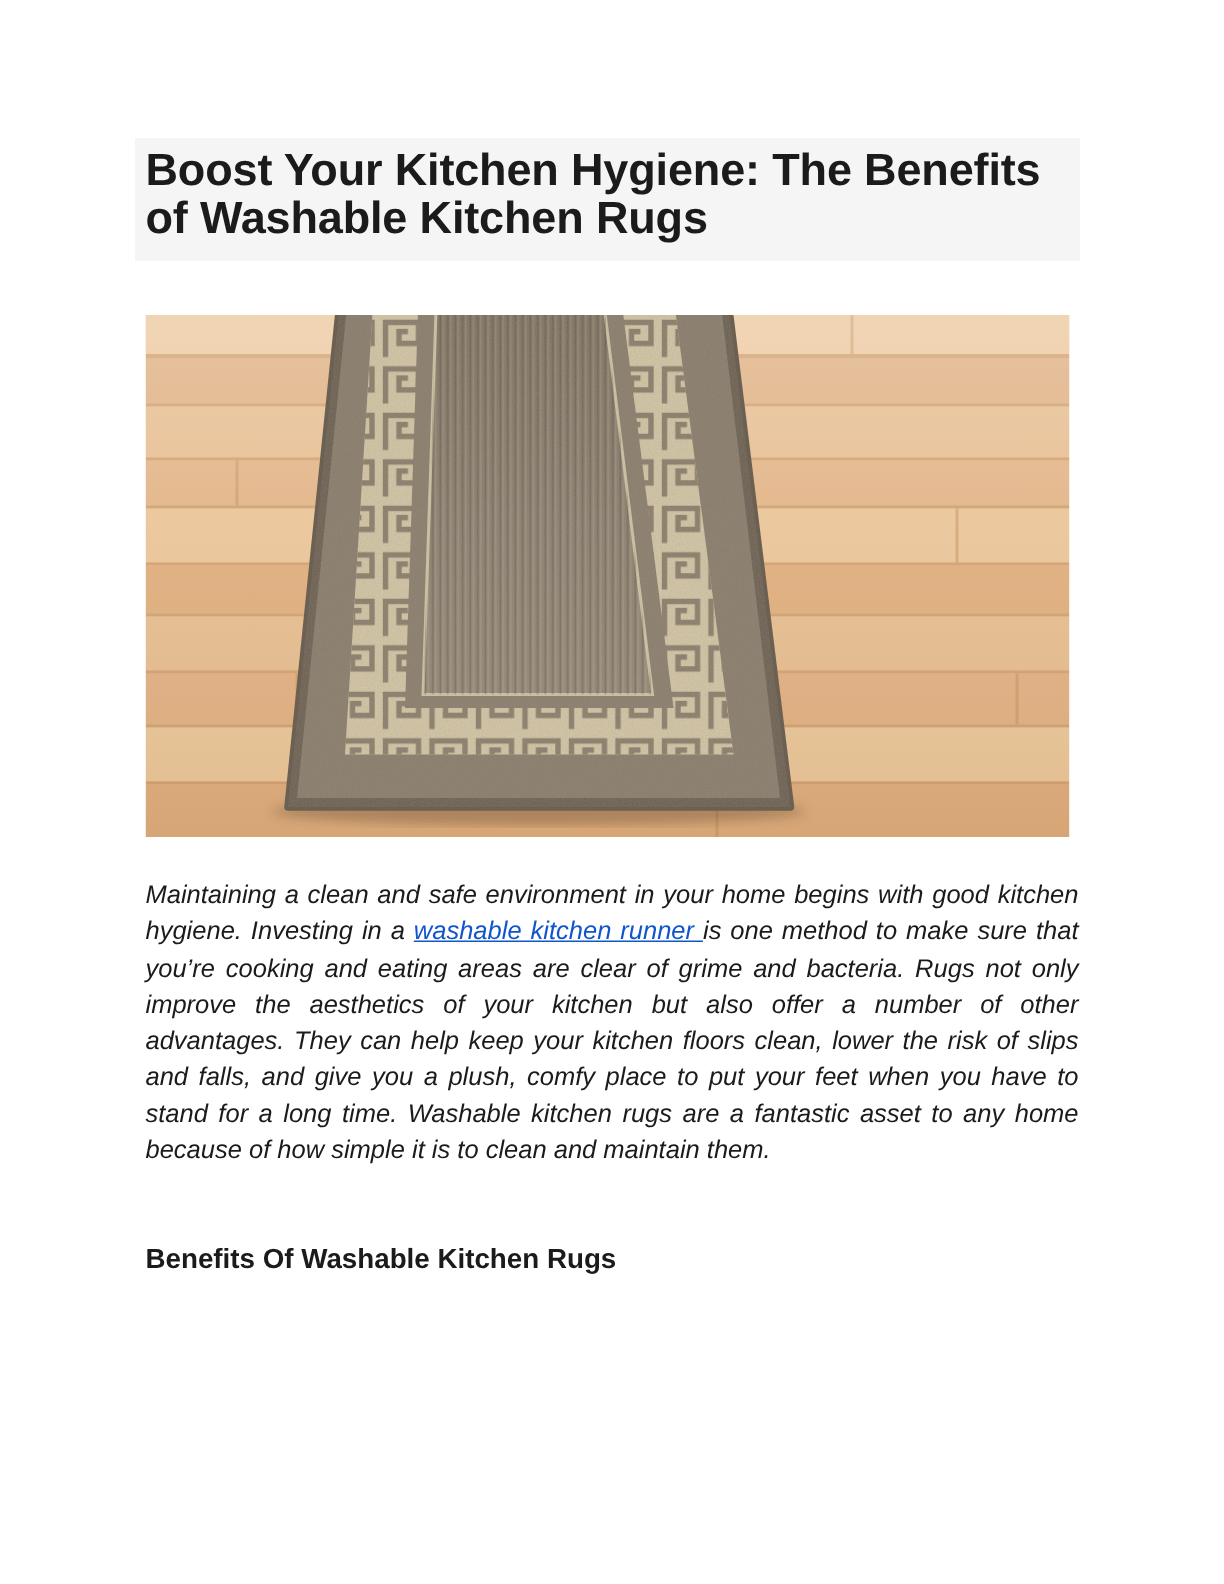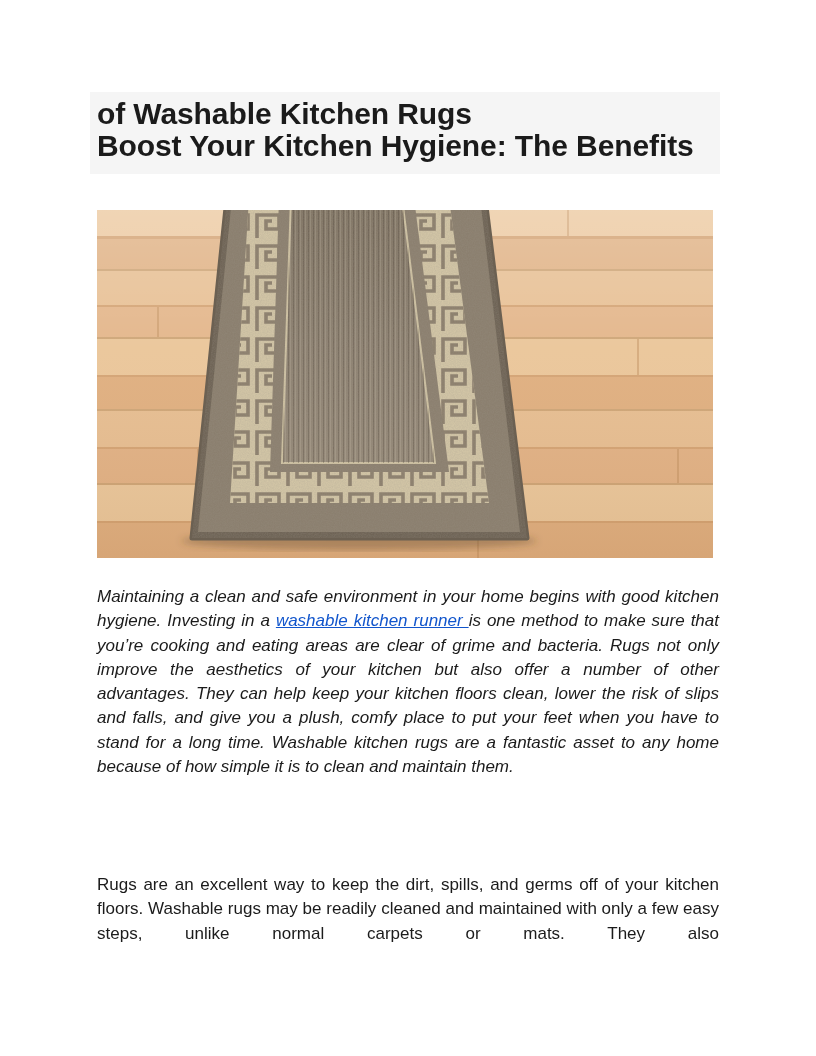--- a/index.html
+++ b/index.html
@@ -49,22 +49,22 @@
     color:#1b1b1b;
   }
 </style>
 </head>
 <body>
 
 <div class="page">
 
   <header class="title-block">
     <h1>
+      <span>Boost Your Kitchen Hygiene: The Benefits</span>
       <span>of Washable Kitchen Rugs</span>
-      <span>Boost Your Kitchen Hygiene: The Benefits</span>
     </h1>
   </header>
 
   <figure class="hero">
     <svg width="616" height="348" viewBox="0 0 616 348" xmlns="http://www.w3.org/2000/svg" role="img">
       <defs>
         <linearGradient id="floorLight" x1="0" y1="0" x2="0" y2="1">
           <stop offset="0" stop-color="#ffffff" stop-opacity="0.22"></stop>
           <stop offset="0.4" stop-color="#ffffff" stop-opacity="0.05"></stop>
           <stop offset="1" stop-color="#8c5020" stop-opacity="0.10"></stop>
@@ -144,16 +144,16 @@
         <polygon points="194,-12 305,-12 338,253 185,253" fill="url(#centerGrad)" stroke="#d3c6a5" stroke-width="2"></polygon>
         <polygon points="194,-12 305,-12 338,253 185,253" fill="url(#weave)"></polygon>
 
         <polygon points="130,-12 388,-12 430,328 95,328" filter="url(#grain)" opacity="0.55"></polygon>
       </g>
     </svg>
   </figure>
 
   <p class="body-para para1"><span>Maintaining a clean and safe environment in your home begins with good kitchen hygiene. Investing in a </span><a class="doc-link">washable kitchen runner </a><span>is one method to make sure that you’re cooking and eating areas are clear of grime and bacteria. Rugs not only improve the aesthetics of your kitchen but also offer a number of other advantages. They can help keep your kitchen floors clean, lower the risk of slips and falls, and give you a plush, comfy place to put your feet when you have to stand for a long time. Washable kitchen rugs are a fantastic asset to any home because of how simple it is to clean and maintain them.</span></p>
 
+  <h2 class="section-heading">Benefits Of Washable Kitchen Rugs</h2>
 
-  <p class="body-para para2">Rugs are an excellent way to keep the dirt, spills, and germs off of your kitchen floors. Washable rugs may be readily cleaned and maintained with only a few easy steps, unlike normal carpets or mats. They also</p>
 
 </div>
 
 </body></html>

